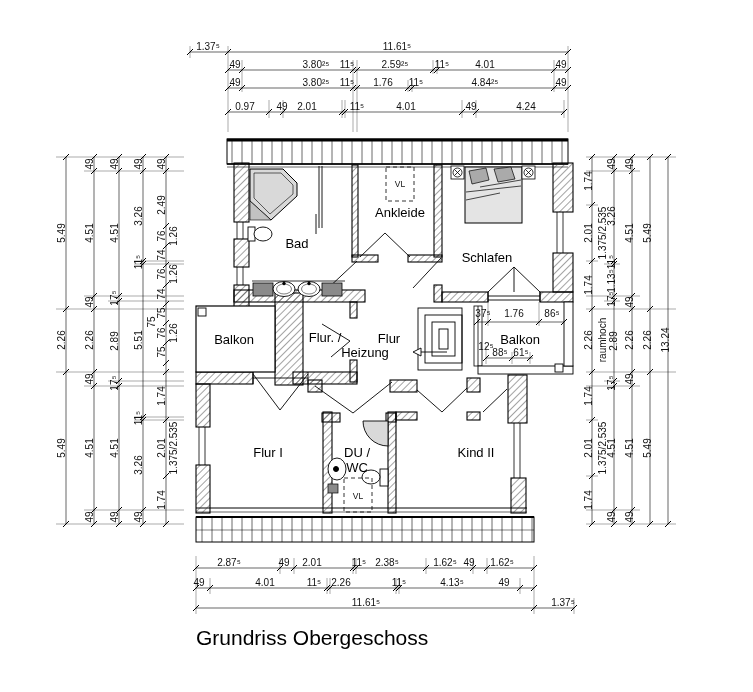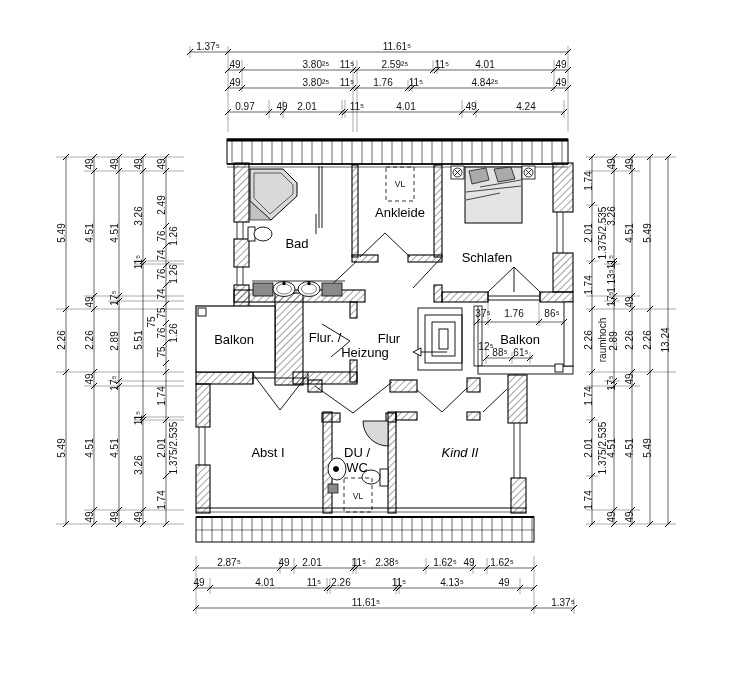--- a/index.html
+++ b/index.html
@@ -188,24 +188,24 @@
 
 <div id="labels">
       <span class="lbl room" style="left: 297px; top: 243px;">Bad</span>
       <span class="lbl room" style="left: 400px; top: 212px;">Ankleide</span>
       <span class="lbl room" style="left: 487px; top: 257px;">Schlafen</span>
       <span class="lbl room" style="left: 234px; top: 339px;">Balkon</span>
       <span class="lbl room" style="left: 325px; top: 337px;">Flur. /</span>
       <span class="lbl room" style="left: 317px; top: 352px; margin-left: 48px;">Heizung</span>
       <span class="lbl room" style="left: 389px; top: 338px; text-align: right;">Flur</span>
       <span class="lbl room" style="left: 520px; top: 339px;">Balkon</span>
-      <span class="lbl room" style="left: 268px; top: 452px;">Abst I</span>
+      <span class="lbl room" style="left: 268px; top: 452px;">Flur I</span>
       <span class="lbl room" style="left: 357px; top: 452px;">DU /</span>
       <span class="lbl room" style="left: 357px; top: 467px;">WC</span>
-      <span class="lbl room" style="left: 460px; top: 452px; font-style: italic;">Kind II</span>
+      <span class="lbl room" style="left: 476px; top: 452px;">Kind II</span>
       <span class="lbl small" style="left: 400px; top: 184px;">VL</span>
       <span class="lbl small" style="left: 358px; top: 496px;">VL</span>
       <span class="lbl dim" style="left: 208px; top: 46px;">1.37⁵</span>
       <span class="lbl dim" style="left: 397px; top: 46px;">11.61⁵</span>
       <span class="lbl dim" style="left: 235px; top: 64px;">49</span>
       <span class="lbl dim" style="left: 316px; top: 64px;">3.80²⁵</span>
       <span class="lbl dim" style="left: 347px; top: 64px;">11⁵</span>
       <span class="lbl dim" style="left: 395px; top: 64px;">2.59²⁵</span>
       <span class="lbl dim" style="left: 442px; top: 64px;">11⁵</span>
       <span class="lbl dim" style="left: 485px; top: 64px;">4.01</span>
@@ -313,14 +313,15 @@
       <span class="lbl dim v" style="left: 629px; top: 340px;">2.26</span>
       <span class="lbl dim v" style="left: 629px; top: 379px;">49</span>
       <span class="lbl dim v" style="left: 629px; top: 448px;">4.51</span>
       <span class="lbl dim v" style="left: 629px; top: 517px;">49</span>
       <span class="lbl dim v" style="left: 647px; top: 233px;">5.49</span>
       <span class="lbl dim v" style="left: 647px; top: 340px;">2.26</span>
       <span class="lbl dim v" style="left: 647px; top: 448px;">5.49</span>
       <span class="lbl dim v" style="left: 665px; top: 340px;">13.24</span>
     </div>
 
+<div id="title">Grundriss Obergeschoss</div>
 
 </div>
 
 </body></html>

